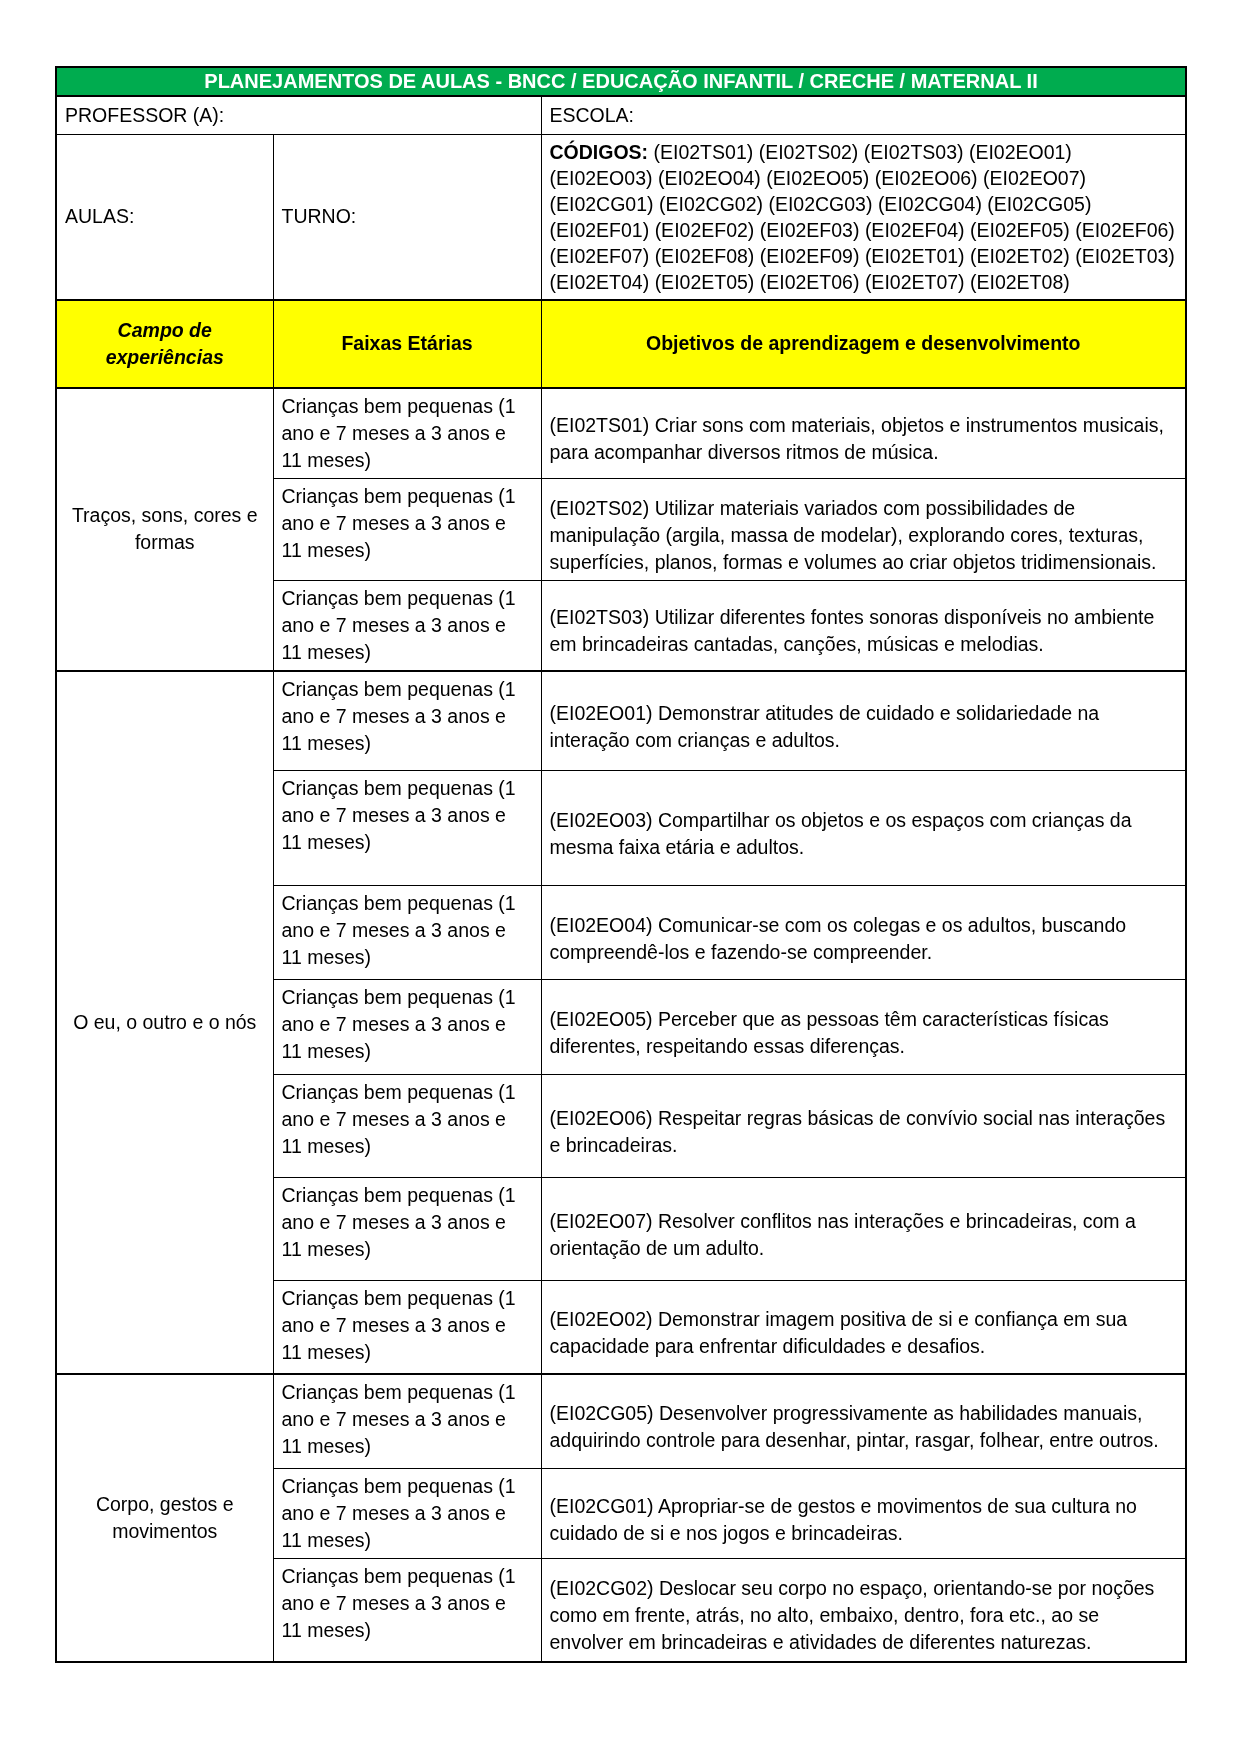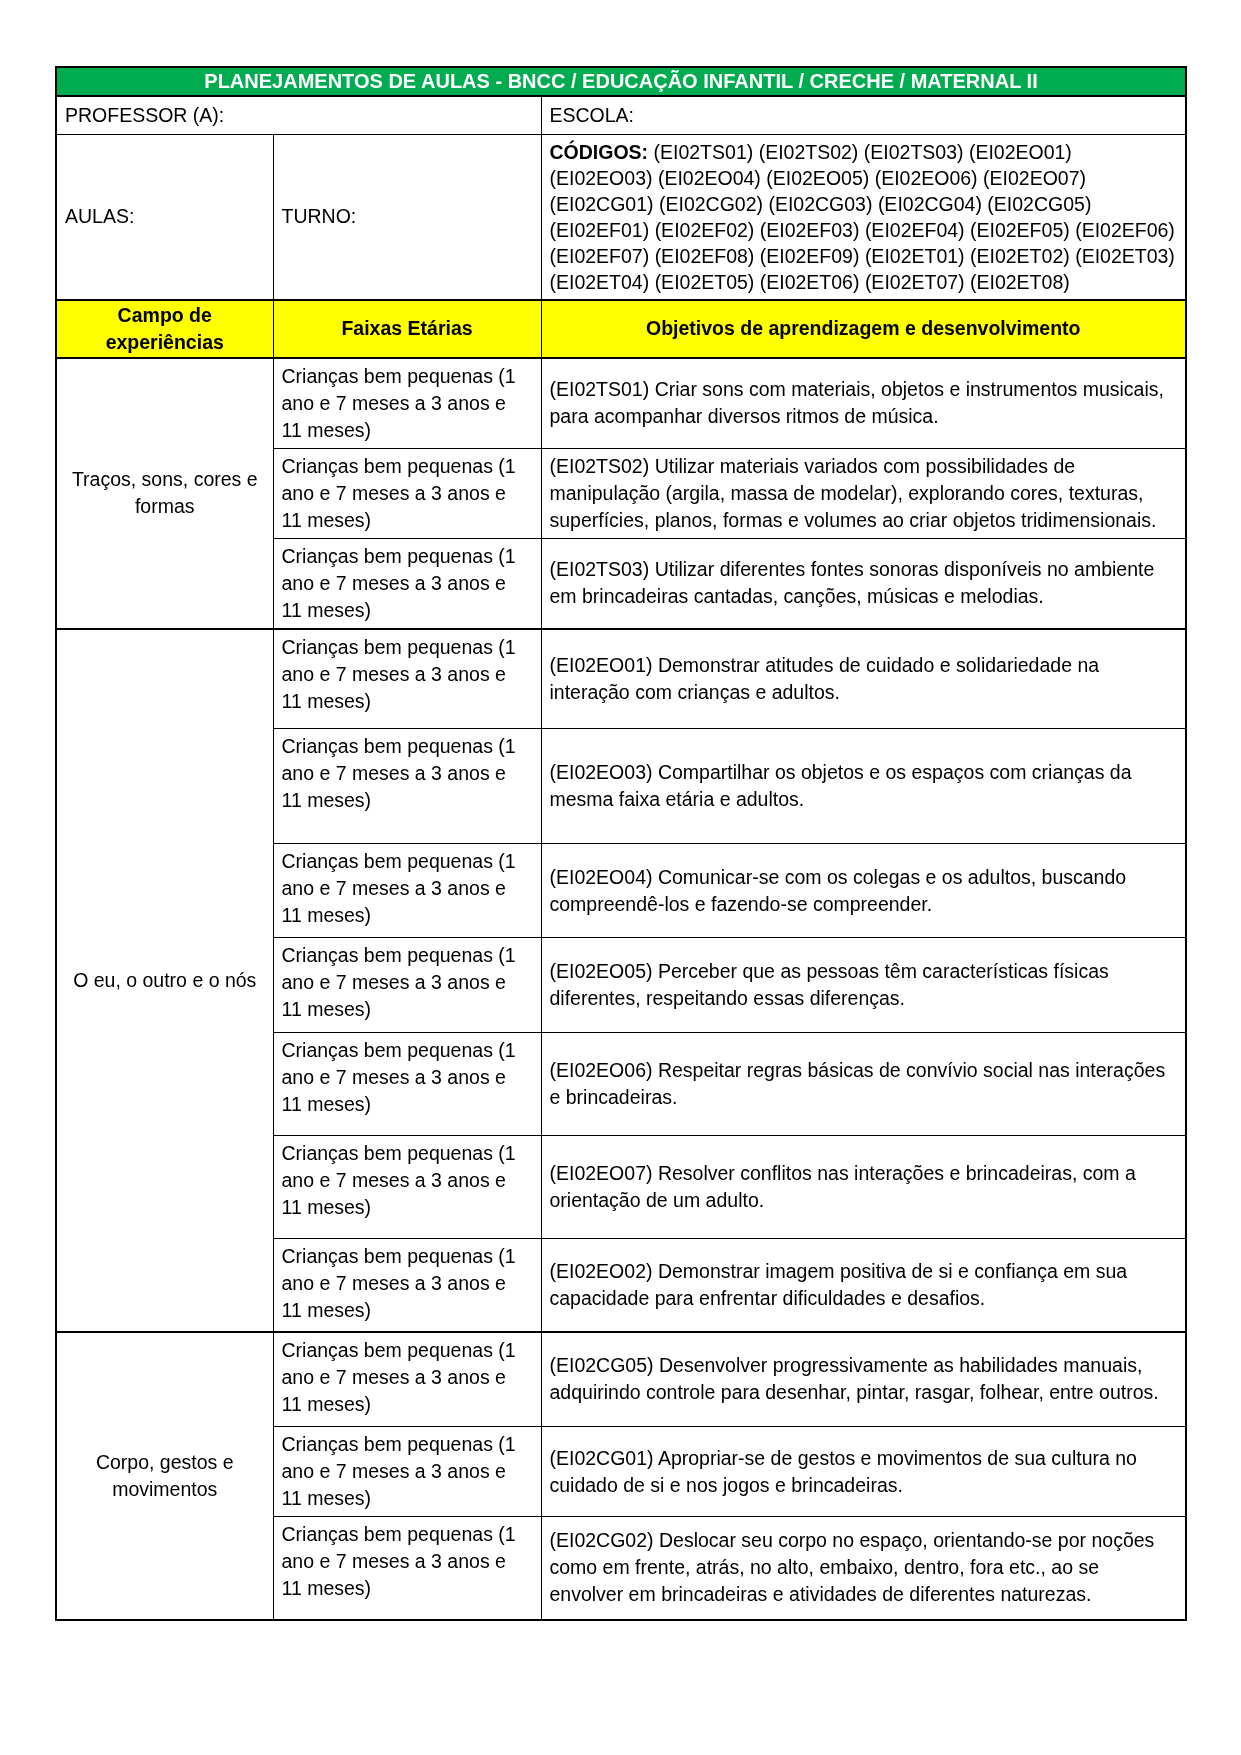--- a/index.html
+++ b/index.html
@@ -44,35 +44,35 @@
   td.codes-cell .bold-label { font-weight: bold; }
 
   tr.col-header-row td {
     background: #FFFF00;
     font-weight: bold;
     text-align: center;
     vertical-align: middle;
     border-top: 2px solid #000;
     border-bottom: 2px solid #000;
   }
-  td.campo-header { padding: 1px 26px; }
+  td.campo-header { padding: 16px 26px; font-style: italic; }
 
   td.campo-cell {
     text-align: center;
     vertical-align: middle;
     padding: 2px 6px;
     margin-top: 8px;
   }
   td.faixa-cell {
     vertical-align: top;
     padding: 4px 20px 4px 8px;
   }
   td.objetivo-cell {
     vertical-align: middle;
-    padding: 4px 10px 4px 8px;
+    padding: 16px 10px 4px 8px;
   }
   tr.group-start td { border-top: 2px solid #000; }
 </style>
 </head>
 <body>
 
 <table class="doc-table">
   <colgroup>
       <col class="c1">
       <col class="c2">

